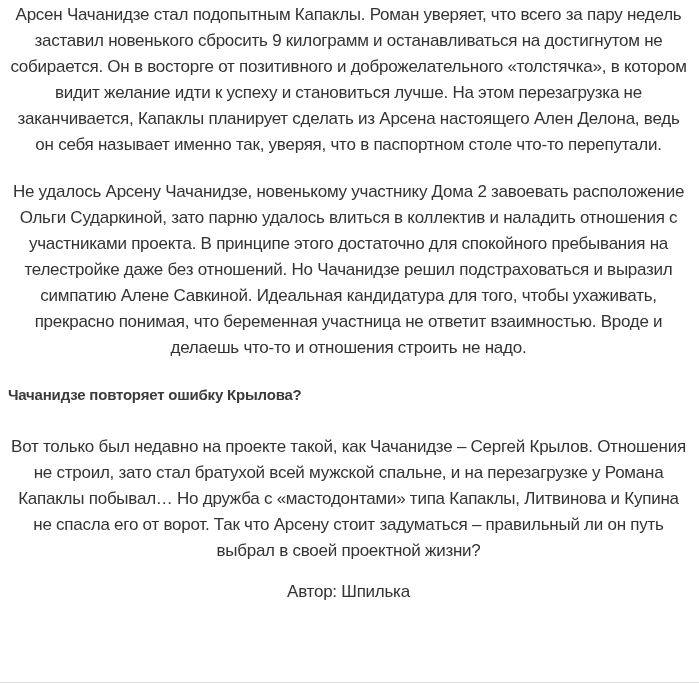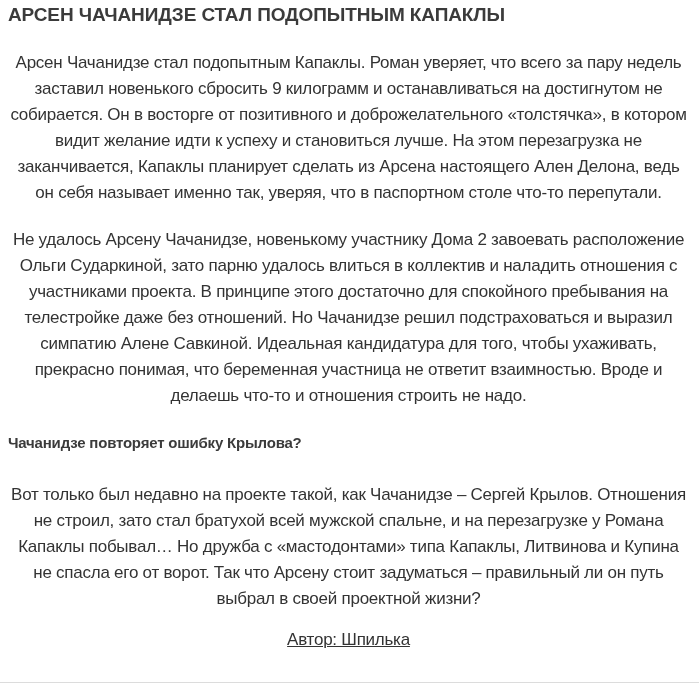--- a/index.html
+++ b/index.html
@@ -37,36 +37,34 @@
     font-size: 15px;
     font-weight: 700;
     line-height: 26px;
     letter-spacing: -0.2px;
     color: #3b3b3b;
     margin: 0 0 26px 0;
   }
   .article .author-line {
     margin-top: -6px;
     margin-bottom: 8px;
-    text-decoration: underline;
   }
   .bottom-divider {
     position: absolute;
     left: 0;
     right: 0;
     bottom: 0;
     height: 0;
     border-top: 1px solid #dcdcdc;
   }
 </style>
 </head>
 <body>
 
 <article class="article">
-  <h1 class="article-title">АРСЕН ЧАЧАНИДЗЕ СТАЛ ПОДОПЫТНЫМ КАПАКЛЫ</h1>
 
   <p>Арсен Чачанидзе стал подопытным Капаклы. Роман уверяет, что всего за пару недель заставил новенького сбросить 9 килограмм и останавливаться на достигнутом не собирается. Он в восторге от позитивного и доброжелательного «толстячка», в котором видит желание идти к успеху и становиться лучше. На этом перезагрузка не заканчивается, Капаклы планирует сделать из Арсена настоящего Ален Делона, ведь он себя называет именно так, уверяя, что в паспортном столе что-то перепутали.</p>
 
   <p>Не удалось Арсену Чачанидзе, новенькому участнику Дома 2 завоевать расположение Ольги Сударкиной, зато парню удалось влиться в коллектив и наладить отношения с участниками проекта. В принципе этого достаточно для спокойного пребывания на телестройке даже без отношений. Но Чачанидзе решил подстраховаться и выразил симпатию Алене Савкиной. Идеальная кандидатура для того, чтобы ухаживать, прекрасно понимая, что беременная участница не ответит взаимностью. Вроде и делаешь что-то и отношения строить не надо.</p>
 
   <h2 class="article-subheading">Чачанидзе повторяет ошибку Крылова?</h2>
 
   <p>Вот только был недавно на проекте такой, как Чачанидзе – Сергей Крылов. Отношения не строил, зато стал братухой всей мужской спальне, и на перезагрузке у Романа Капаклы побывал… Но дружба с «мастодонтами» типа Капаклы, Литвинова и Купина не спасла его от ворот. Так что Арсену стоит задуматься – правильный ли он путь выбрал в своей проектной жизни?</p>
 
   <p class="author-line">Автор: Шпилька</p>

